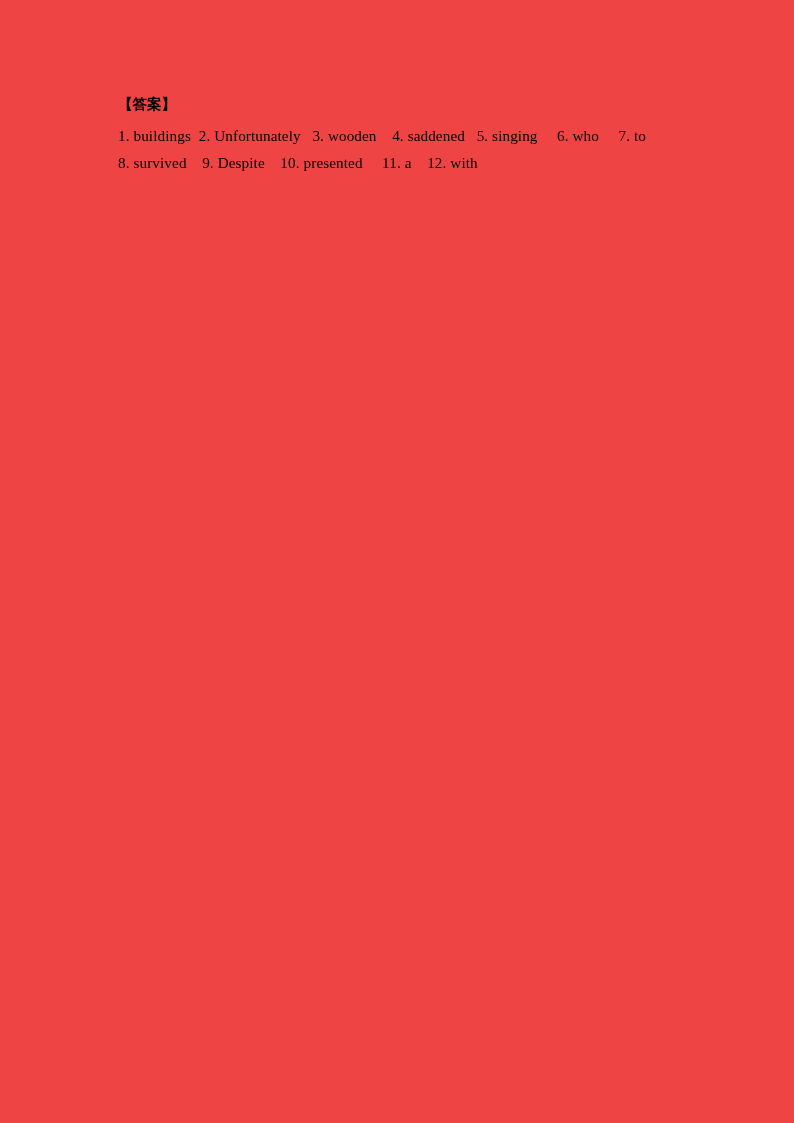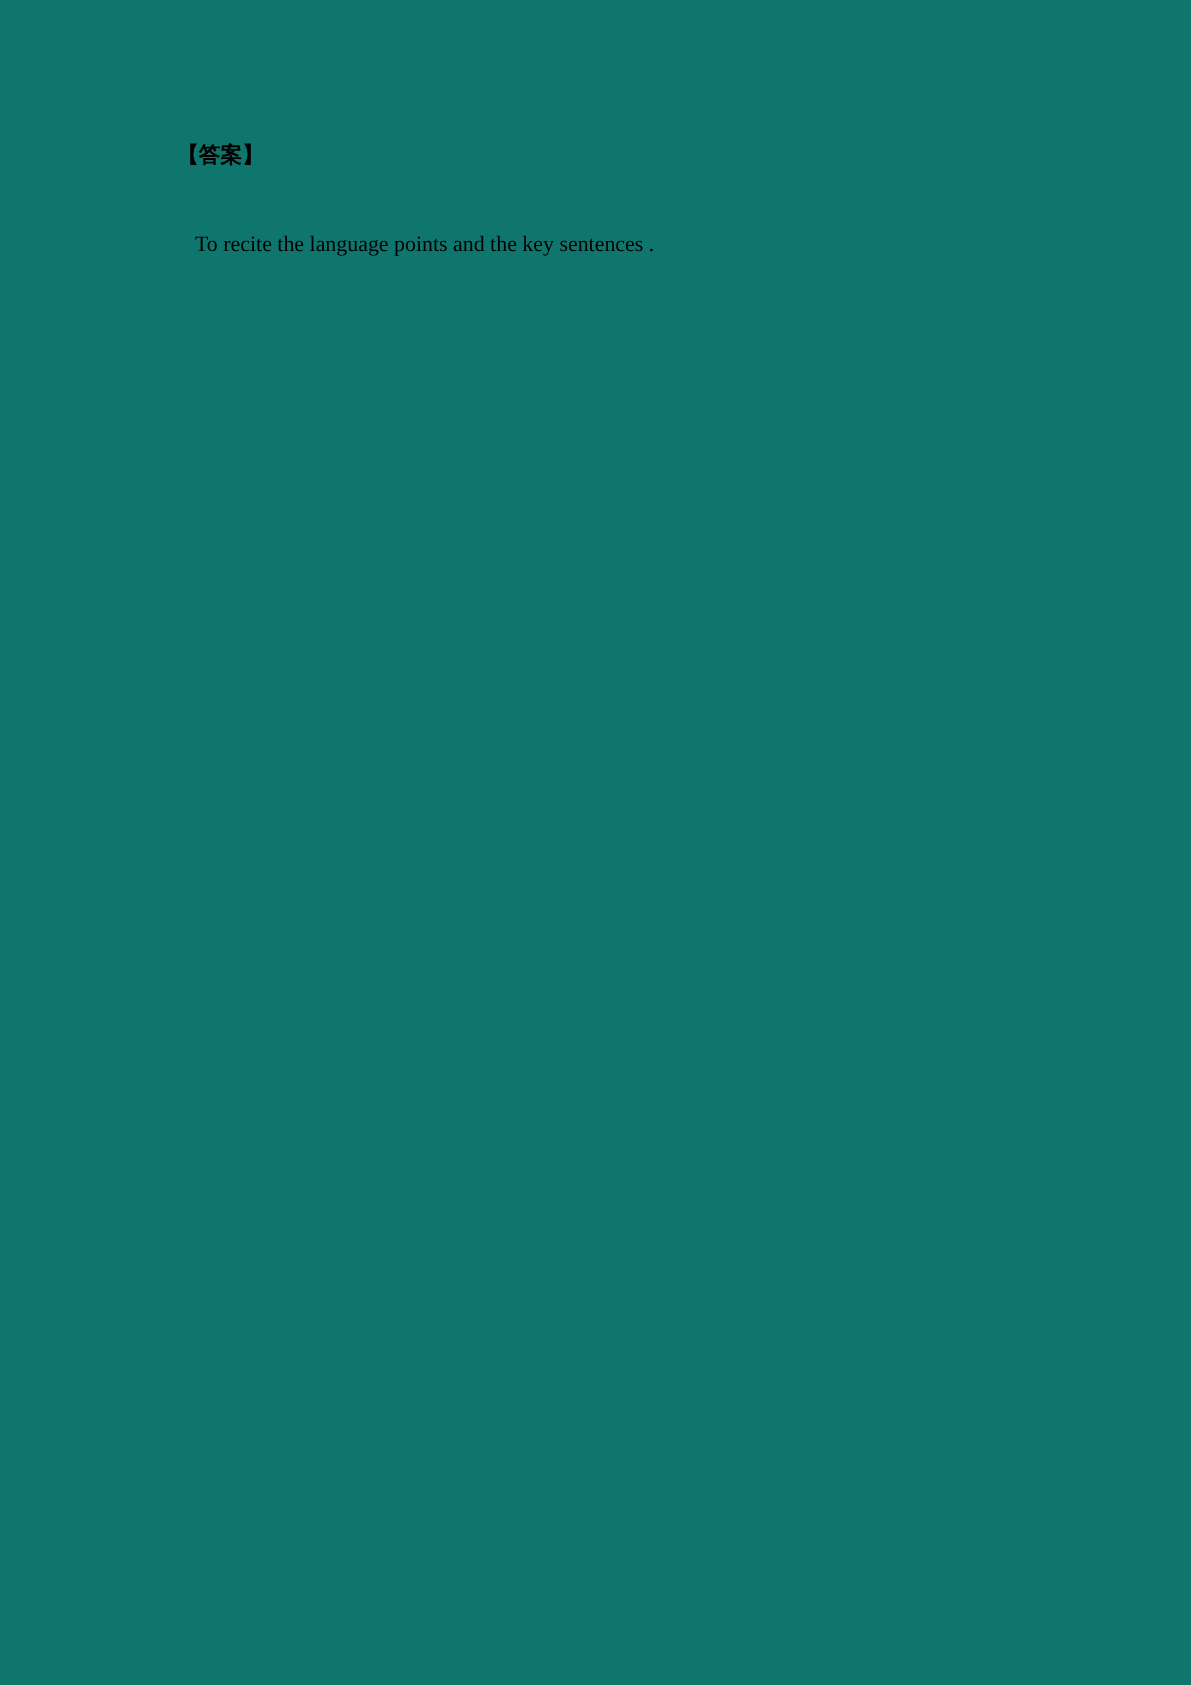--- a/index.html
+++ b/index.html
@@ -16,21 +16,21 @@
     color: #000000;
     -webkit-font-smoothing: none;
   }
 
   .page {
     position: absolute;
     left: 0;
     top: 0;
     width: 794px;
     height: 1123px;
-    background: #0f766e;
+    background: #ef4444;
   }
 
   .content {
     position: absolute;
     left: 118px;
     top: 94px;
     width: 600px;
   }
 
   .answer-heading {
@@ -71,21 +71,22 @@
   }
 </style>
 </head>
 <body>
 
 <div class="page">
   <div class="content">
 
     <p class="answer-heading">【答案】</p>
 
+    <p class="answer-line">1. buildings  2. Unfortunately   3. wooden    4. saddened   5. singing     6. who     7. to</p>
 
+    <p class="answer-line">8. survived    9. Despite    10. presented     11. a    12. with</p>
 
     <div class="spacer"></div>
 
 
-    <p class="homework-body">To recite the language points and the key sentences .</p>
 
   </div>
 </div>
 
 </body></html>

